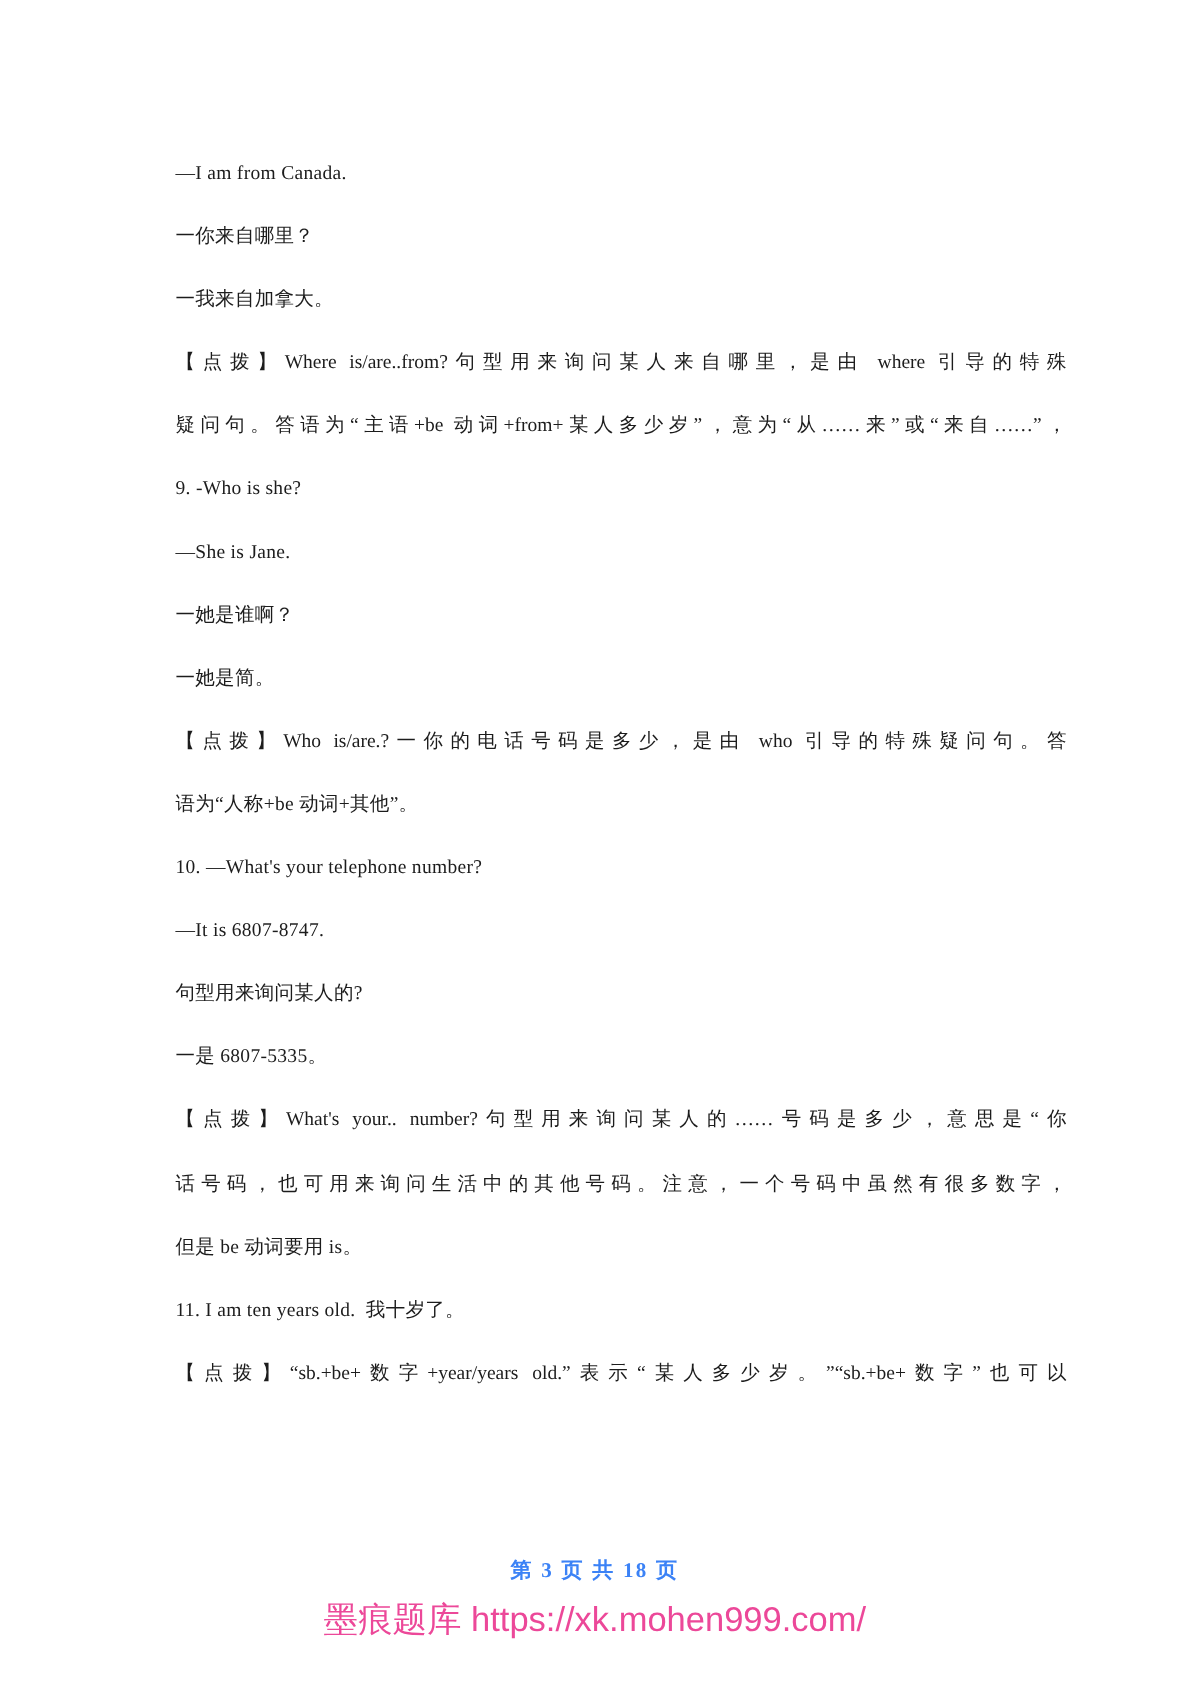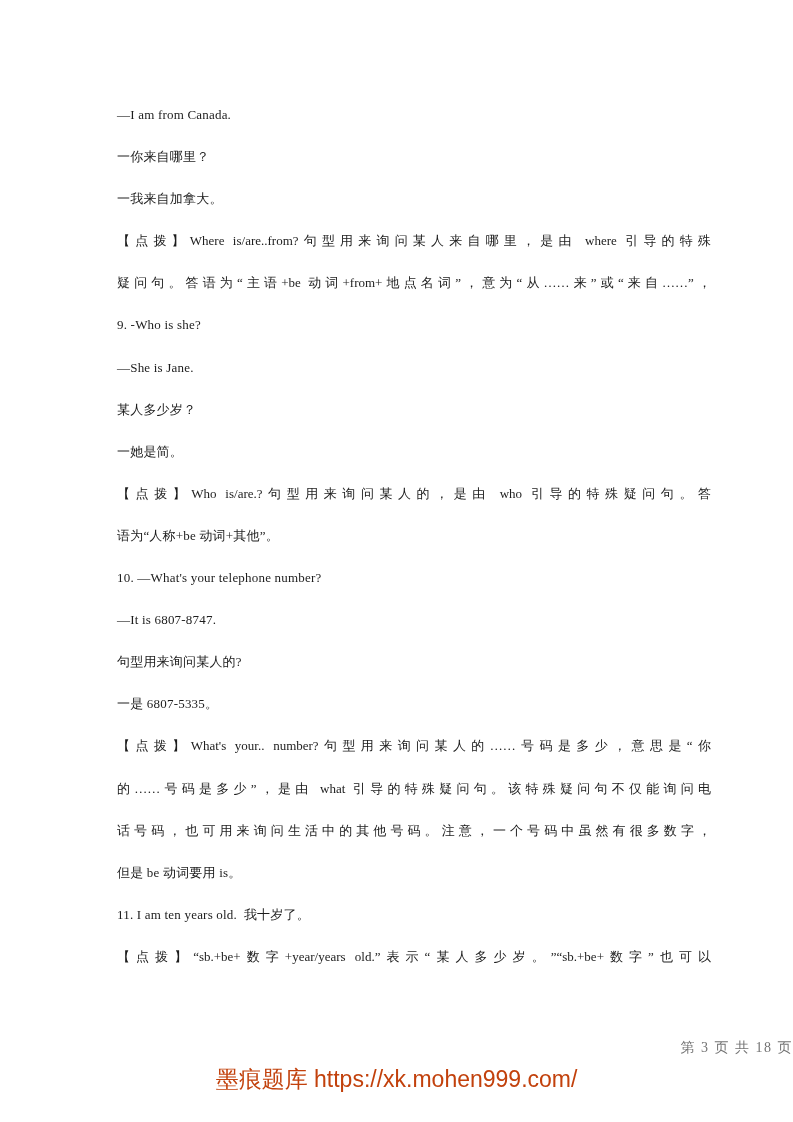--- a/index.html
+++ b/index.html
@@ -38,60 +38,60 @@
     white-space: normal;
     text-align: justify;
     text-align-last: justify;
     letter-spacing: 0;
   }
   .footer {
     position: absolute;
     top: 1038px;
     left: 0;
     width: 100%;
-    text-align: right;
+    text-align: center;
     font-size: 14px;
     line-height: 20px;
     letter-spacing: 1.5px;
-    color: #737373;
+    color: #3b82f6;
+    font-weight: bold;
   }
   .watermark {
     position: absolute;
     top: 1064px;
     left: 0;
     width: 100%;
     text-align: center;
     font-family: "Liberation Sans", "DejaVu Sans", sans-serif;
     font-size: 23px;
     line-height: 30px;
-    color: #c2410c;
+    color: #ec4899;
   }
 </style>
 </head>
 <body>
 
 <div class="page">
   <div class="content" id="content">
       <div class="line">—I am from Canada.</div>
       <div class="line">一你来自哪里？</div>
       <div class="line">一我来自加拿大。</div>
       <div class="line just">【点拨】Where is/are..from?句型用来询问某人来自哪里，是由 where 引导的特殊</div>
-      <div class="line just">疑问句。答语为“主语+be 动词+from+地点名词”，意为“从……来”或“来自……”，</div>
+      <div class="line just">疑问句。答语为“主语+be 动词+from+某人多少岁”，意为“从……来”或“来自……”，</div>
       <div class="line">9. -Who is she?</div>
       <div class="line">—She is Jane.</div>
-      <div class="line">某人多少岁？</div>
+      <div class="line">一她是谁啊？</div>
       <div class="line">一她是简。</div>
-      <div class="line just">【点拨】Who is/are.?句型用来询问某人的，是由 who 引导的特殊疑问句。答</div>
+      <div class="line just">【点拨】Who is/are.?一你的电话号码是多少，是由 who 引导的特殊疑问句。答</div>
       <div class="line">语为“人称+be 动词+其他”。</div>
       <div class="line">10. —What's your telephone number?</div>
       <div class="line">—It is 6807-8747.</div>
       <div class="line">句型用来询问某人的?</div>
       <div class="line">一是 6807-5335。</div>
       <div class="line just">【点拨】What's your.. number?句型用来询问某人的……号码是多少，意思是“你</div>
-      <div class="line just">的……号码是多少”，是由 what 引导的特殊疑问句。该特殊疑问句不仅能询问电</div>
       <div class="line just">话号码，也可用来询问生活中的其他号码。注意，一个号码中虽然有很多数字，</div>
       <div class="line">但是 be 动词要用 is。</div>
       <div class="line">11. I am ten years old.  我十岁了。</div>
       <div class="line just">【点拨】“sb.+be+数字+year/years old.”表示“某人多少岁。”“sb.+be+数字”也可以</div>
     </div>
   <div class="footer">
     <span>第 3 页 共 18 页</span>
   </div>
   <div class="watermark">墨痕题库 https://xk.mohen999.com/</div>
 </div>

